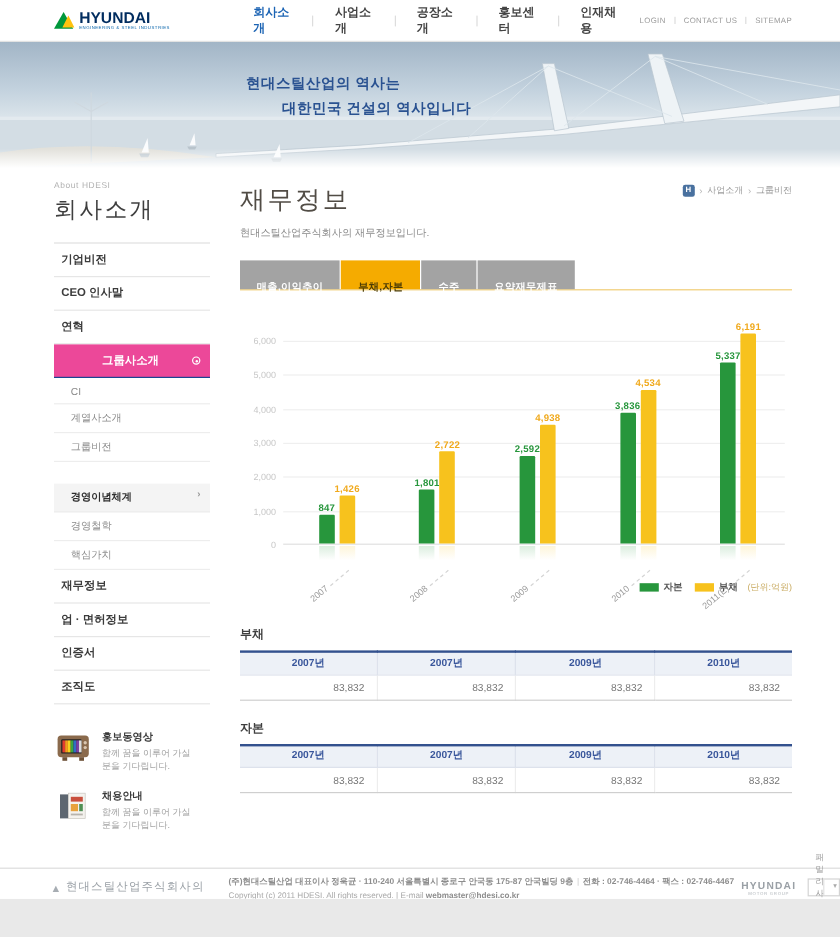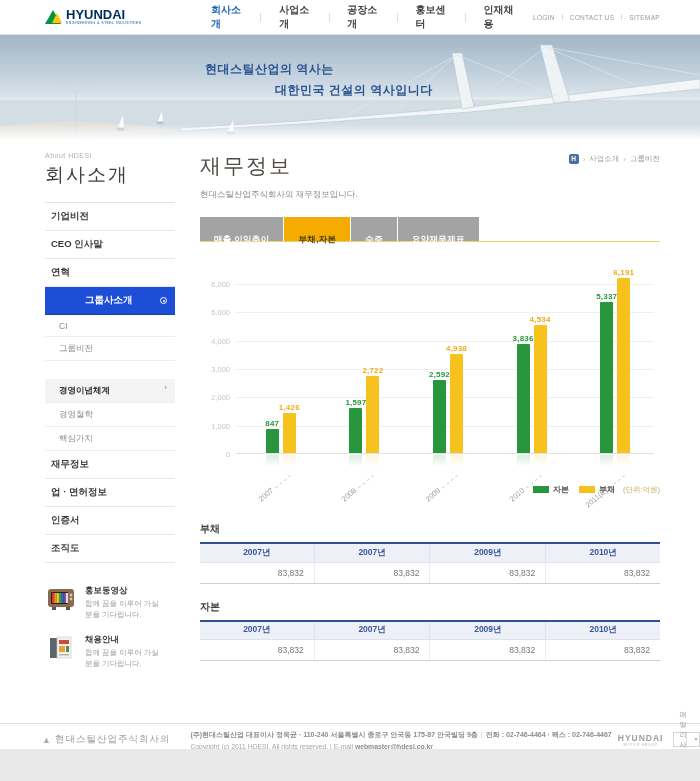--- a/index.html
+++ b/index.html
@@ -20,33 +20,33 @@
   .util { display:flex; align-items:center; }
   .util-item { font-size:6.5px; color:#9a9a9a; letter-spacing:.3px; cursor:pointer; }
   .util-sep { width:1px; height:6px; background:#ddd; margin:0 7px; }
 
   
   .hero { position:relative; height:105px; overflow:hidden;
     background:linear-gradient(180deg,#a2b5c6 0%,#c3d2de 38%,#dde6ec 62%,#e8edf0 78%,#f2f4f5 100%); }
   .hero svg { position:absolute; left:0; top:0; }
   .hero-copy { position:absolute; left:205px; top:26px; z-index:3; }
   .hero-copy .l1 { font-size:12px; font-weight:bold; color:#2a5291; letter-spacing:.5px; }
-  .hero-copy .l2 { font-size:12px; font-weight:bold; color:#2a5291; letter-spacing:.5px; margin:4px 0 0 70px; }
+  .hero-copy .l2 { font-size:12px; font-weight:bold; color:#2a5291; letter-spacing:.5px; margin:4px 0 0 30px; }
   .hero-fade { position:absolute; left:0; bottom:0; width:100%; height:16px; background:linear-gradient(180deg,rgba(255,255,255,0),#ffffff); z-index:2; }
 
   
   .content { display:flex; height:583px; padding:12px 40px 0 45px; }
 
   
   .sidebar { width:130px; margin-right:25px; flex:none; }
   .sb-eyebrow { font-size:7px; color:#b0b0b0; letter-spacing:.5px; }
   .sb-title { font-size:19px; color:#3f3f3f; letter-spacing:2px; margin:3px 0 14px; }
   .sb-menu { list-style:none; border-top:1px solid #e0e0e0; }
   .sb-item { position:relative; font-size:9.5px; font-weight:bold; color:#3c3c3c; padding:7px 6px; border-bottom:1px solid #e6e6e6; cursor:pointer; }
-  .sb-item.active { background:#1d4ed8; color:#fff; border-bottom-color:#1b4593;padding-left:40px; }
+  .sb-item.active { background:#ec4899; color:#fff; border-bottom-color:#1b4593;padding-left:40px; }
   .sb-item.active .sb-dot { position:absolute; right:8px; top:50%; margin-top:-3.5px; width:7px; height:7px; border:1px solid #fff; border-radius:50%; }
   .sb-item.active .sb-dot:after { content:""; position:absolute; left:1.5px; top:1.5px; width:2px; height:2px; background:#fff; border-radius:50%; }
   .sb-sub { list-style:none; }
   .sb-subitem { position:relative; font-size:8.5px; color:#8b8b8b; padding:5.5px 6px 5.5px 14px; border-bottom:1px solid #ededed; cursor:pointer; }
   .sb-subitem.active { font-weight:bold; color:#2e2e2e; background:#f4f4f4;margin-top:18px; }
   .sb-subitem.active .sb-arrow { position:absolute; right:8px; top:4px; font-size:8px; color:#999; }
   .sb-promos { margin-top:22px; }
   .promo { display:flex; margin-bottom:13px; cursor:pointer; }
   .promo-icon { width:32px; height:28px; flex:none; margin-right:8px; }
   .promo-title { font-size:8.5px; font-weight:bold; color:#3a3a3a; margin-bottom:2px; }
@@ -188,20 +188,21 @@
     <div class="sidebar">
       <div class="sb-eyebrow">About HDESI</div>
       <div class="sb-title">회사소개</div>
       <ul class="sb-menu" id="sb-menu">
           <li class="sb-item">기업비전</li>
           <li class="sb-item">CEO 인사말</li>
           <li class="sb-item">연혁</li>
           <li class="sb-item active">그룹사소개<span class="sb-dot"></span></li>
           <ul class="sb-sub">
             <li class="sb-subitem">CI</li>
+            <li class="sb-subitem">계열사소개</li>
             <li class="sb-subitem">그룹비전</li>
             <li class="sb-subitem active">경영이념체계<span class="sb-arrow">›</span></li>
             <li class="sb-subitem">경영철학</li>
             <li class="sb-subitem">핵심가치</li>
           </ul>
           <li class="sb-item">재무정보</li>
           <li class="sb-item">업 · 면허정보</li>
           <li class="sb-item">인증서</li>
           <li class="sb-item">조직도</li>
         </ul>
@@ -271,21 +272,21 @@
             <div class="gridline" style="top: 48.3333px;"></div>
             <div class="gridline" style="top: 20px;"></div>
             <div class="bar" style="left: 29.8px; width: 13px; height: 23.9983px; background: rgb(39, 150, 60);"></div>
             <div class="bar-reflect" style="left: 29.8px; width: 13px; top: 191px; height: 12px; background: linear-gradient(rgba(39, 150, 60, 0.18), rgba(39, 150, 60, 0));"></div>
             <div class="bar-val" style="left: 14.3px; top: 155.002px; color: rgb(39, 150, 60);">847</div>
             <div class="bar" style="left: 46.8px; width: 13px; height: 40.4033px; background: rgb(247, 194, 29);"></div>
             <div class="bar-reflect" style="left: 46.8px; width: 13px; top: 191px; height: 12px; background: linear-gradient(rgba(247, 194, 29, 0.18), rgba(247, 194, 29, 0));"></div>
             <div class="bar-val" style="left: 31.3px; top: 138.597px; color: rgb(240, 169, 28);">1,426</div>
             <div class="bar" style="left: 113.4px; width: 13px; height: 45.2483px; background: rgb(39, 150, 60);"></div>
             <div class="bar-reflect" style="left: 113.4px; width: 13px; top: 191px; height: 12px; background: linear-gradient(rgba(39, 150, 60, 0.18), rgba(39, 150, 60, 0));"></div>
-            <div class="bar-val" style="left: 97.9px; top: 133.752px; color: rgb(39, 150, 60);">1,597</div>
+            <div class="bar-val" style="left: 97.9px; top: 133.752px; color: rgb(39, 150, 60);">1,801</div>
             <div class="bar" style="left: 130.4px; width: 13px; height: 77.1233px; background: rgb(247, 194, 29);"></div>
             <div class="bar-reflect" style="left: 130.4px; width: 13px; top: 191px; height: 12px; background: linear-gradient(rgba(247, 194, 29, 0.18), rgba(247, 194, 29, 0));"></div>
             <div class="bar-val" style="left: 114.9px; top: 101.877px; color: rgb(240, 169, 28);">2,722</div>
             <div class="bar" style="left: 197px; width: 13px; height: 73.44px; background: rgb(39, 150, 60);"></div>
             <div class="bar-reflect" style="left: 197px; width: 13px; top: 191px; height: 12px; background: linear-gradient(rgba(39, 150, 60, 0.18), rgba(39, 150, 60, 0));"></div>
             <div class="bar-val" style="left: 181.5px; top: 105.56px; color: rgb(39, 150, 60);">2,592</div>
             <div class="bar" style="left: 214px; width: 13px; height: 98.9683px; background: rgb(247, 194, 29);"></div>
             <div class="bar-reflect" style="left: 214px; width: 13px; top: 191px; height: 12px; background: linear-gradient(rgba(247, 194, 29, 0.18), rgba(247, 194, 29, 0));"></div>
             <div class="bar-val" style="left: 198.5px; top: 80.0317px; color: rgb(240, 169, 28);">4,938</div>
             <div class="bar" style="left: 280.6px; width: 13px; height: 108.687px; background: rgb(39, 150, 60);"></div>

